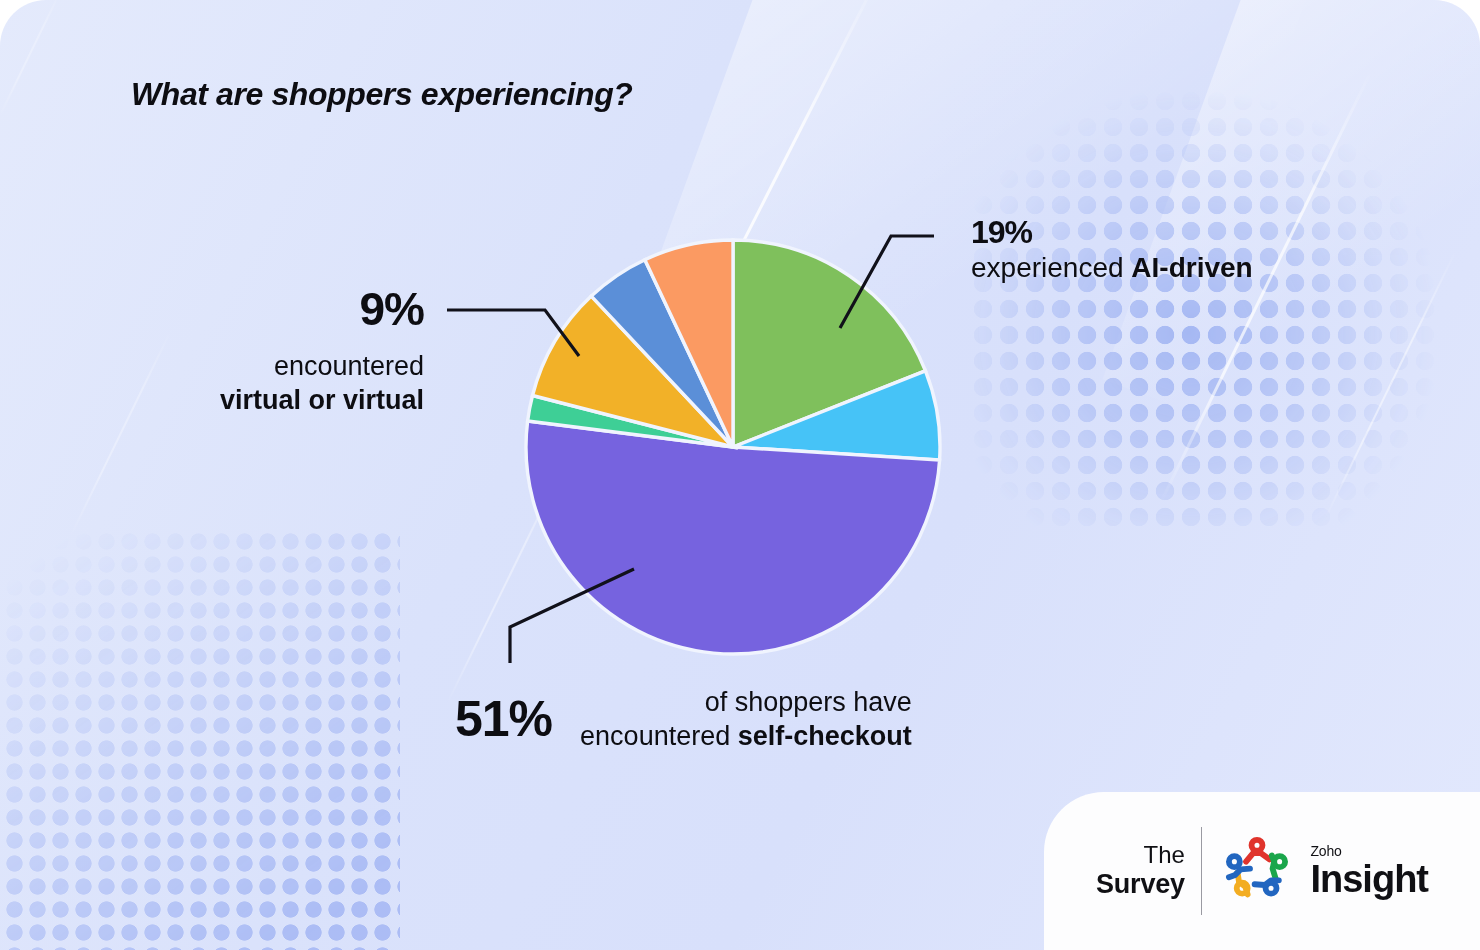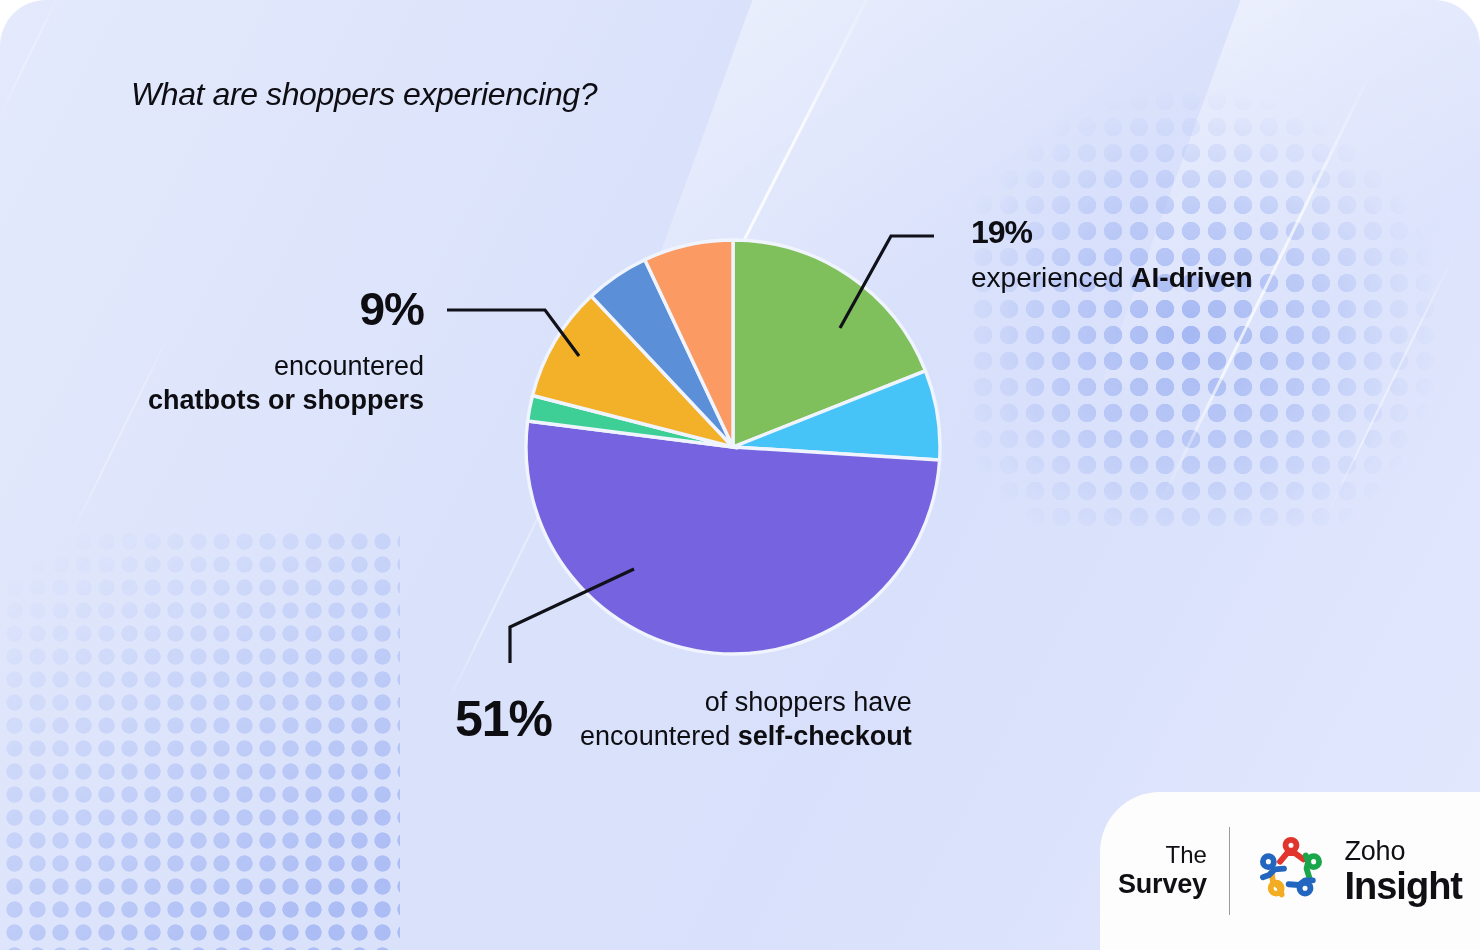--- a/index.html
+++ b/index.html
@@ -66,21 +66,21 @@
     -webkit-mask-image:linear-gradient(145deg, rgba(0,0,0,0) 8%, rgba(0,0,0,.35) 38%, rgba(0,0,0,.95) 88%);
             mask-image:linear-gradient(145deg, rgba(0,0,0,0) 8%, rgba(0,0,0,.35) 38%, rgba(0,0,0,.95) 88%);
     opacity:.95;
   }
 
   
   .title {
     position:absolute;
     left:131px; top:76px;
     font-size:32px;
-    font-weight:normal;
+    font-weight:bold;
     font-style:italic;
     letter-spacing:-0.4px;
     color:#0d0d12;
     white-space:nowrap;
   }
 
   
   #pie-wrap {
     position:absolute;
     left:523px; top:237px;
@@ -94,59 +94,59 @@
     font-weight:bold;
     letter-spacing:-1px;
     line-height:1;
   }
   .desc { line-height:1.26; }
   .desc b { font-weight:bold; }
 
   
   .callout.right  { left:971px; top:216px; width:480px; }
   .callout.right .pct  { font-size:32px; }
-  .callout.right .desc { font-size:28px; margin-top:12px; font-weight:400; }
+  .callout.right .desc { font-size:28px; margin-top:2px; font-weight:400; }
 
   
   .callout.left { left:112px; top:286px; width:312px; text-align:right; }
   .callout.left .pct  { font-size:46px; }
   .callout.left .desc { font-size:27px; margin-top:17px; font-weight:400; }
 
   
   .callout.bottom { left:455px; top:685px; display:flex; align-items:center; gap:28px; }
   .callout.bottom .pct  { font-size:50px; }
   .callout.bottom .desc { font-size:27px; font-weight:400;text-align:right; }
 
   
   #leaders { position:absolute; left:0; top:0; width:1480px; height:950px; pointer-events:none; }
 
   
   .footer {
     position:absolute;
     right:0; bottom:0;
-    width:380px; height:158px;
+    width:436px; height:158px;
     background:#fdfdfe;
     border-radius:60px 0 0 0;
     display:flex;
     align-items:center;
     justify-content:center;
-    gap:22px;
+    gap:16px;
   }
   .footer .the-insight {
     text-align:right;
     line-height:1.12;
     color:#101014;
     font-size:24px;
   }
   .footer .the-insight .t1 { font-weight:400; display:block; }
   .footer .the-insight .t2 { font-weight:bold; display:block; font-size:27px; letter-spacing:-0.2px; }
   .footer .divider { width:1.6px; height:88px; background:#9a9aa2; }
   .footer .brand { display:flex; align-items:center; gap:14px; }
   .footer .brand-text { line-height:1; }
-  .footer .brand-text .zoho   { display:block; font-size:27px; font-weight:400; color:#101014; letter-spacing:-0.2px; }
+  .footer .brand-text .zoho   { display:block; font-size:14px; font-weight:400; color:#101014; letter-spacing:-0.2px; }
   .footer .brand-text .survey { display:block; font-size:38px; font-weight:bold; color:#101014; letter-spacing:-1px; margin-top:2px; }
 </style>
 </head>
 <body>
 
 <div id="canvas">
   <div class="card">
 
     <div class="wash w1"></div>
     <div class="wash w2"></div>
@@ -187,21 +187,21 @@
       <div class="pct">19%</div>
       <div class="desc">
         <span>experienced </span><b>AI-driven</b><br>
       </div>
     </div>
 
     <div class="callout left">
       <div class="pct">9%</div>
       <div class="desc">
         <span>encountered</span><br>
-        <b>chatbots or shoppers</b><br>
+        <b>virtual or virtual</b><br>
       </div>
     </div>
 
     <div class="callout bottom">
       <div class="pct">51%</div>
       <div class="desc">
         <span>of shoppers have</span><br>
         <span>encountered </span><b>self-checkout</b>
       </div>
     </div>

